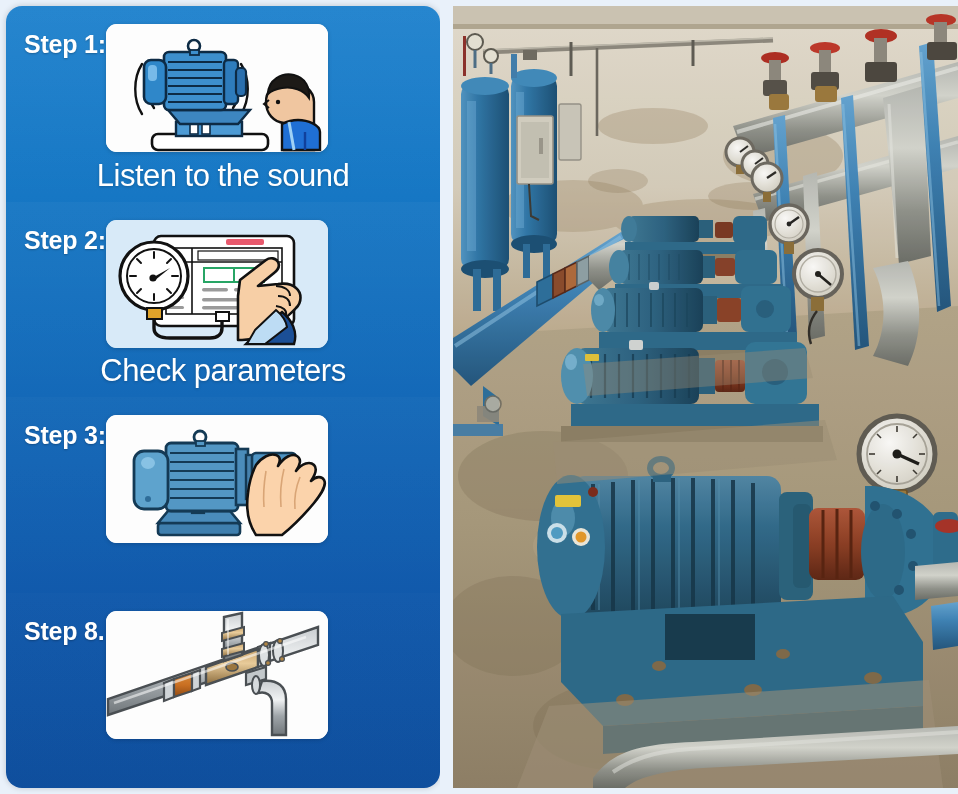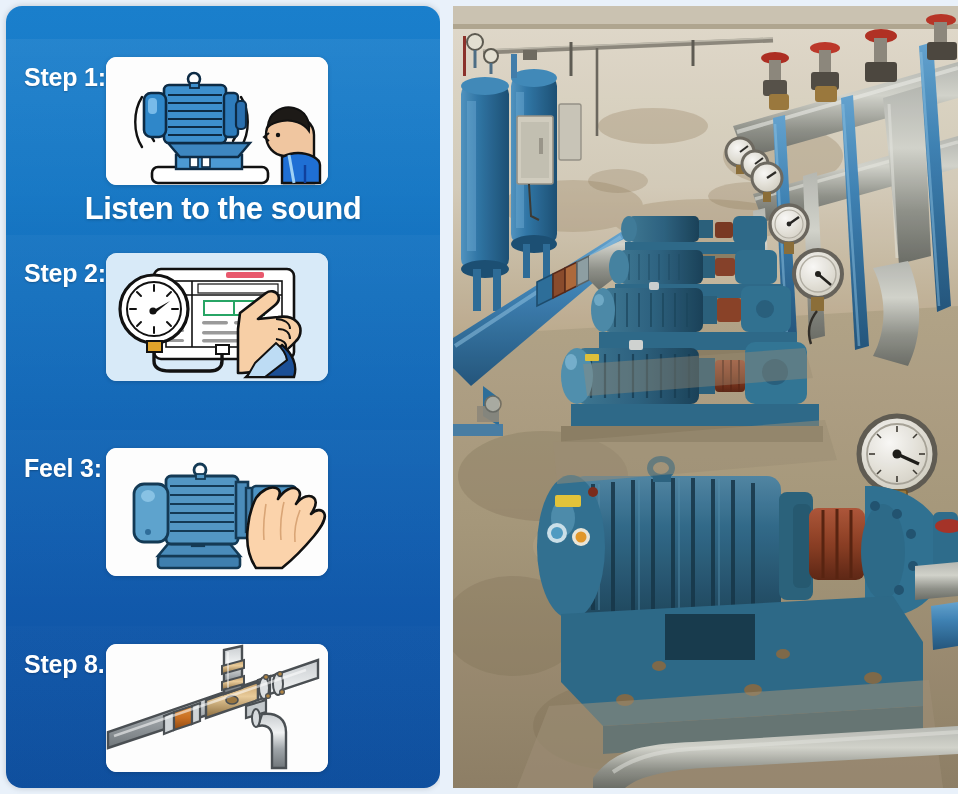--- a/index.html
+++ b/index.html
@@ -24,39 +24,39 @@
     border-radius:16px;
     overflow:hidden;
     background:linear-gradient(180deg,#1a7fcc 0%,#1677c4 24%,#1469b8 50%,#1159ab 76%,#0f50a0 100%);
     box-shadow:0 0 6px rgba(0,0,0,.18);
   }
   .step-row{
     position:relative;
     height:195.5px;
     box-sizing:border-box;
   }
-  .step-row.r1{background:linear-gradient(180deg,rgba(255,255,255,.055),rgba(255,255,255,0));margin-top:33px;}
+  .step-row.r1{background:linear-gradient(180deg,rgba(255,255,255,.055),rgba(255,255,255,0));}
   .step-row.r2{background:linear-gradient(180deg,rgba(255,255,255,.030),rgba(255,255,255,0));}
   .step-row.r3{background:linear-gradient(180deg,rgba(255,255,255,.018),rgba(255,255,255,0));}
   .step-row.r4{background:linear-gradient(180deg,rgba(255,255,255,.010),rgba(0,0,0,.02));}
 
   .step-label{
     position:absolute;
     left:18px;top:24px;
     font-size:25px;font-weight:bold;color:#ffffff;
     letter-spacing:-.2px;
     text-shadow:0 1px 2px rgba(0,0,0,.25);
     white-space:nowrap;
   }
   .step-caption{
     position:absolute;
     left:0;right:0;
     bottom:8px;
     text-align:center;
-    font-size:31px;font-weight:bold;color:#ffffff;
+    font-size:31px;font-weight:normal;color:#ffffff;
     letter-spacing:-.5px;
     text-shadow:0 1px 3px rgba(0,0,0,.22);
     white-space:nowrap;
   }
   .illus{
     position:absolute;
     left:100px;top:18px;
     width:222px;height:128px;
     border-radius:11px;
     background:#fdfdfd;
@@ -204,24 +204,25 @@
 
             <path d="M134 60 L160 40 C164 37 170 38 172 42 C174 46 172 50 168 53 L152 66 L172 64 C179 63 186 64 190 68 C196 73 196 82 190 88 C184 95 172 104 164 110 C156 116 146 120 136 120 L132 120 L132 76 Z" fill="#f7cfa6" stroke="#111" stroke-width="2.6" stroke-linejoin="round"></path>
             <path d="M170 66 C178 66 184 70 184 76" fill="none" stroke="#111" stroke-width="2"></path>
             <path d="M172 76 C180 76 184 80 184 86" fill="none" stroke="#111" stroke-width="2"></path>
             <path d="M170 86 C177 87 181 90 180 95" fill="none" stroke="#111" stroke-width="2"></path>
 
             <path d="M152 112 L176 92 C186 100 192 112 188 124 L140 124 Z" fill="#1b4f96" stroke="#111" stroke-width="2.4"></path>
             <path d="M149 110 L170 90 C176 95 180 101 181 107 L159 124 L141 124 Z" fill="#bddcf4" stroke="#111" stroke-width="2"></path>
           </svg>
         </div>
+        <div class="step-caption">Check parameters</div>
       </div>
 
       <div class="step-row r3">
-        <div class="step-label">Feel 3:</div>
+        <div class="step-label">Step 3:</div>
         <div class="illus">
           <svg viewBox="0 0 222 128" xmlns="http://www.w3.org/2000/svg">
             <rect x="0" y="0" width="222" height="128" fill="#fdfdfd"></rect>
 
             <rect x="52" y="108" width="82" height="12" rx="3" fill="#3f7fae" stroke="#143a55" stroke-width="2.6"></rect>
             <path d="M62 96 L124 96 L134 108 L52 108 Z" fill="#4a8cbb" stroke="#143a55" stroke-width="2.6"></path>
             <rect x="86" y="86" width="12" height="12" fill="#3f7fae" stroke="#143a55" stroke-width="2.2"></rect>
 
             <rect x="60" y="28" width="72" height="68" rx="5" fill="#5397c4" stroke="#143a55" stroke-width="2.8"></rect>
             <g stroke="#143a55" stroke-width="2">

